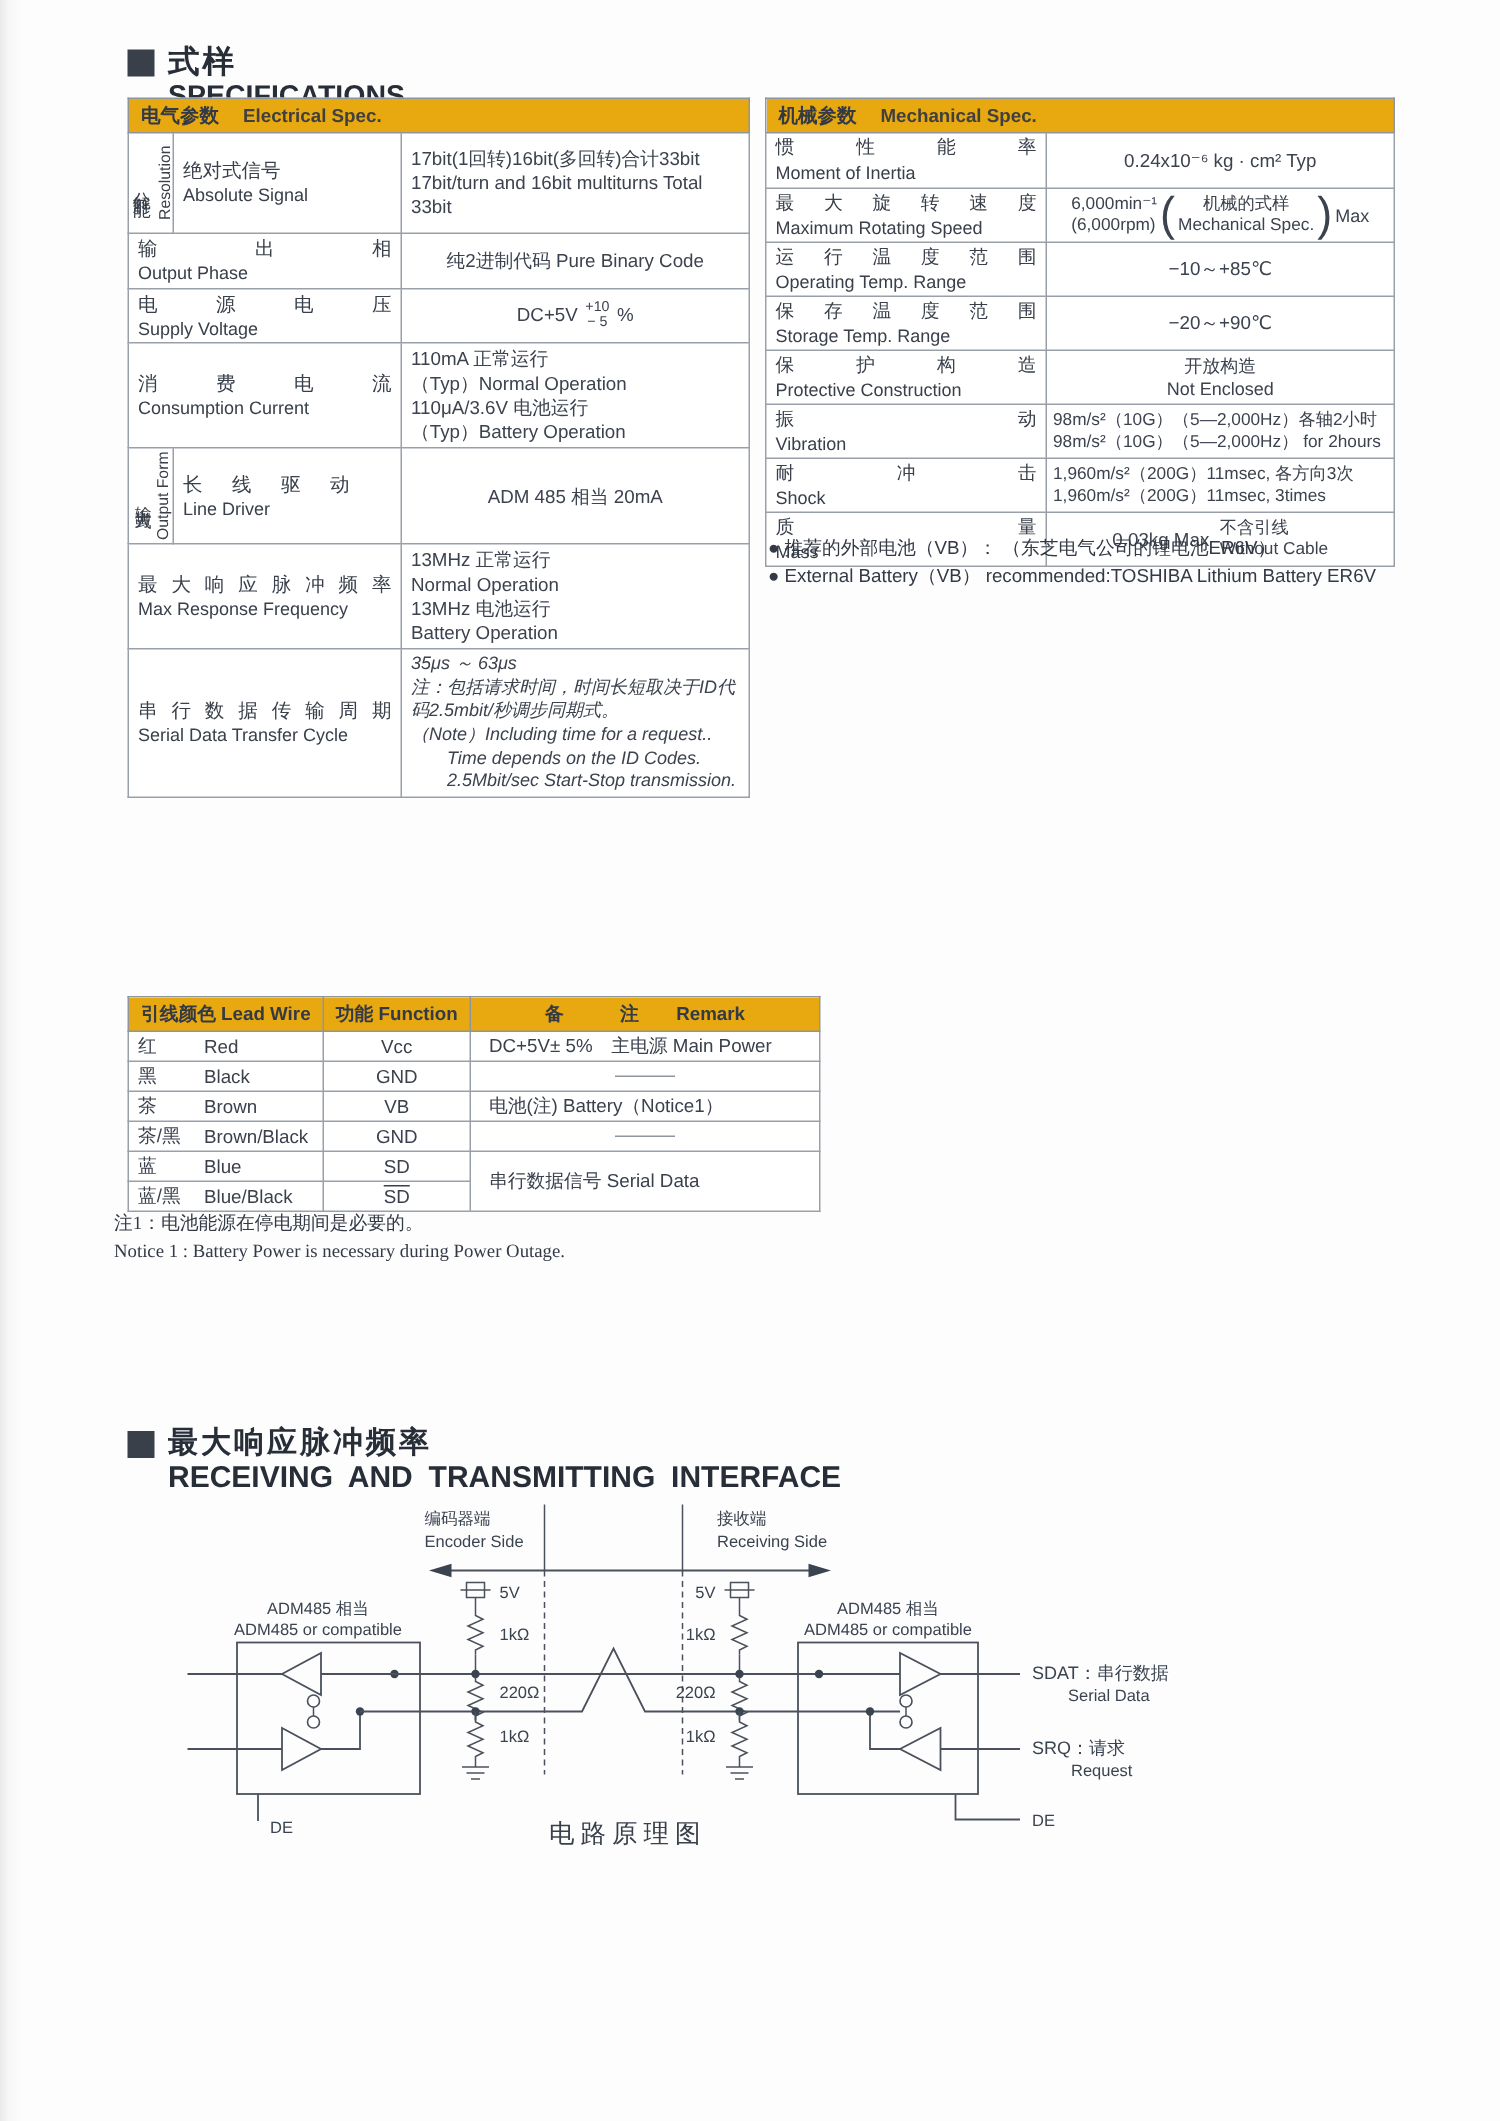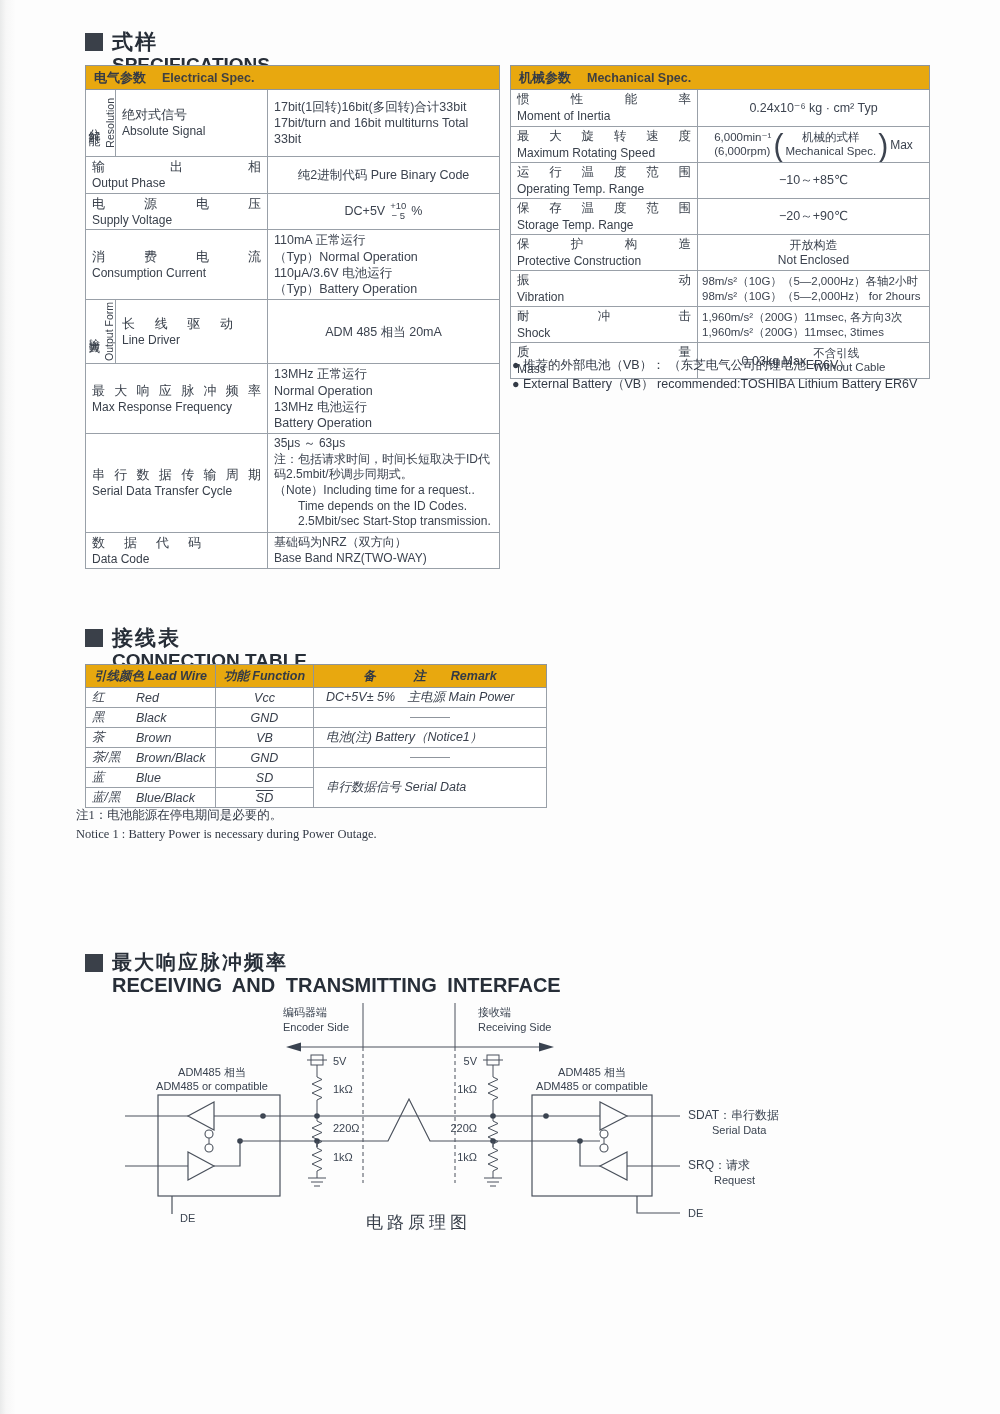--- a/index.html
+++ b/index.html
@@ -41,21 +41,21 @@
   .bigp { font-size:30px; font-weight:400; line-height:0.9; transform:scaleY(1.05); color:#3c434f; }
   .s11 { font-size:11.5px; }
 
   .mech .lcn { font-size:12.5px; }
   .mech .val { font-size:11.5px; }
   .dashline { width:40px; height:1.5px; background:#8f959d; margin:0 auto; }
 
   .notes { position:absolute; font-size:12.5px; color:#333a46; line-height:1.55; white-space:pre-line; }
 
   
-  #conn td { padding:1px 6px;font-style:italic; }
+  #conn td { padding:1px 6px; }
   #conn .lead { display:flex; align-items:center; }
   #conn .lead .cn { width:44px; font-size:12.5px; }
   #conn .lead .en { font-size:12.5px; }
   #conn .fn { text-align:center; font-size:12.5px; }
   #conn .rk { font-size:12.5px; padding-left:12px; }
   .ovl { text-decoration:overline; }
   #conn tr.hdr td { text-align:center; font-weight:bold; font-size:12.5px; color:#333a46; }
 
   
   #diagram { position:absolute; left:110px; top:995px; }
@@ -159,33 +159,25 @@
       <td class="val vl">13MHz 正常运行
 Normal Operation
 13MHz 电池运行
 Battery Operation</td>
     </tr>
     <tr style="height:97px;">
       <td colspan="2">
         <span class="lcn jcn">串行数据传输周期</span>
         <span class="len">Serial Data Transfer Cycle</span>
       </td>
-      <td class="val vl" style="font-size:12px;">35μs ～ 63μs
+      <td class="val vl" style="font-size:12px;font-style:italic;">35μs ～ 63μs
 注：包括请求时间，时间长短取决于ID代码2.5mbit/秒调步同期式。
 （Note）Including time for a request..
 　　Time depends on the ID Codes.
 　　2.5Mbit/sec Start-Stop transmission.</td>
-    </tr>
-    <tr style="height:35px;">
-      <td colspan="2">
-        <span class="lcn jcn" style="padding-right:60px;">数据代码</span>
-        <span class="len">Data Code</span>
-      </td>
-      <td class="val vl" style="font-size:12px;">基础码为NRZ（双方向）
-Base Band NRZ(TWO-WAY)</td>
     </tr>
   </tbody>
     </table>
 
   <table class="spec mech" id="mech" style="left:510px; top:65px; width:420px;">
     <colgroup>
         <col style="width:187px">
         <col>
       </colgroup>
     <tbody>
@@ -267,27 +259,20 @@
           <span class="stack" style="font-size:11.5px; text-align:left;"><span style="display:block;">不含引线</span><span style="display:block;">Without Cable</span></span>
         </div>
       </td>
     </tr>
   </tbody>
     </table>
 
   <div class="notes" style="left:512px; top:356px; width:430px;">● 推荐的外部电池（VB）： （东芝电气公司的锂电池ER6V）
 ● External Battery（VB） recommended:TOSHIBA Lithium Battery ER6V</div>
 
-  <div class="sec-title" style="left:85px; top:610px;">
-    <div class="sq"></div>
-    <div>
-      <div class="tt-cn">接线表</div>
-      <div class="tt-en">CONNECTION TABLE</div>
-    </div>
-  </div>
 
   <table class="spec" id="conn" style="left:85px; top:664px; width:462px;">
     <colgroup>
         <col style="width:130px">
         <col style="width:98px">
         <col>
       </colgroup>
     <tbody>
         <tr class="hdr" style="height:23px;">
       <td>引线颜色 Lead  Wire</td>

